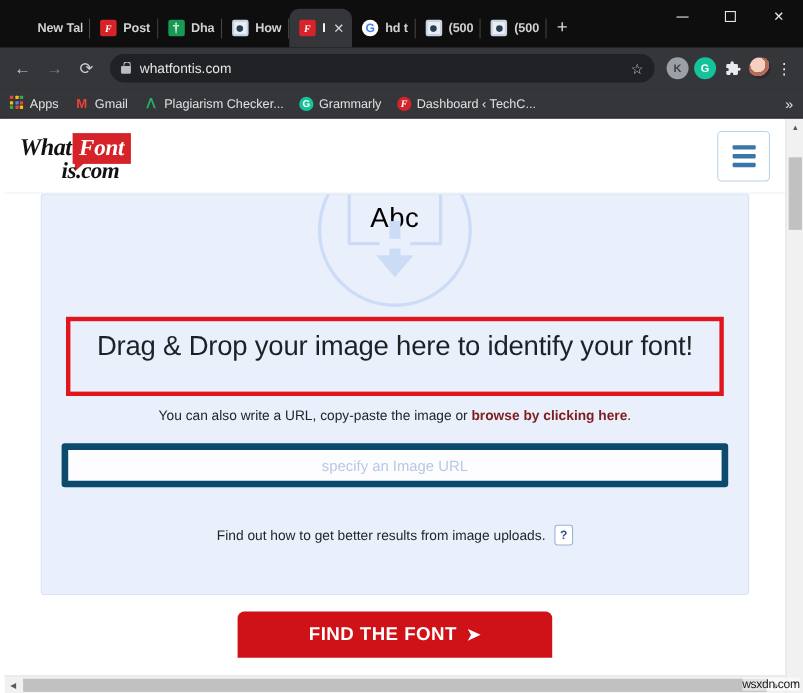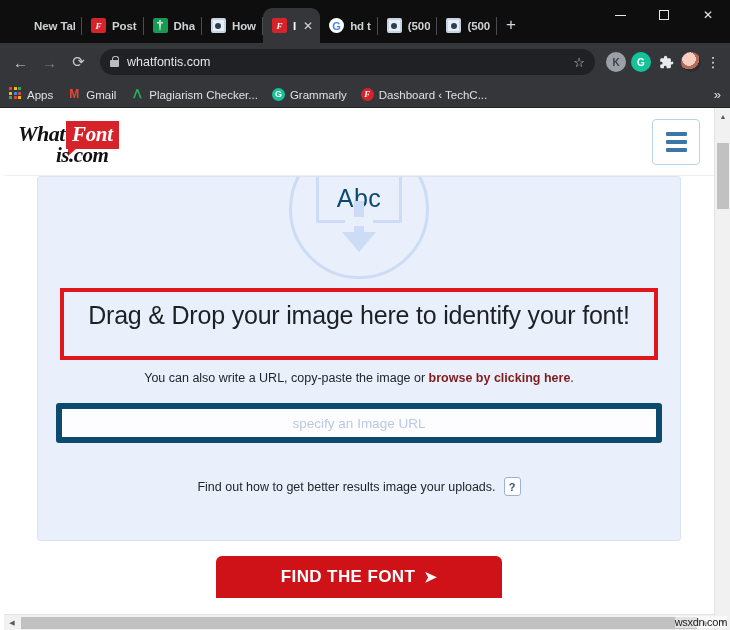--- a/index.html
+++ b/index.html
@@ -350,21 +350,21 @@
     position: absolute;
     left: 27px; top: 32px;
     width: 86px; height: 52px;
     border: 3px solid #ccdcf7;
     border-radius: 2px;
     display: flex;
     align-items: center;
     justify-content: center;
   }
   .dropicon .abc {
-    color: #0c4a6e;
+    color: #000000;
     font-size: 25px;
     font-family: "Liberation Sans", sans-serif;
     letter-spacing: 0.5px;
     margin-top: 2px;
   }
   .dropicon .arrow-stem {
     position: absolute;
     left: 65px; top: 62px;
     width: 10px; height: 37px;
     background: #ccdcf7;
@@ -687,21 +687,21 @@
             <div class="drop-headline">Drag &amp; Drop your image here to identify your font!</div>
           </div>
 
           <div class="subline">
             <span>You can also write a URL, copy-paste the image or </span><a href="#">browse by clicking here</a><span>.</span>
           </div>
 
           <input class="url-input" type="text" placeholder="specify an Image URL" style="">
 
           <div class="helpline">
-            <span>Find out how to get better results image your uploads.</span>
+            <span>Find out how to get better results from image uploads.</span>
             <span class="help-q">?</span>
           </div>
         </div>
 
         <div class="find-btn">
           <span>FIND THE FONT</span>
           <span class="arrow-ico">➤</span>
         </div>
 
       </div>

